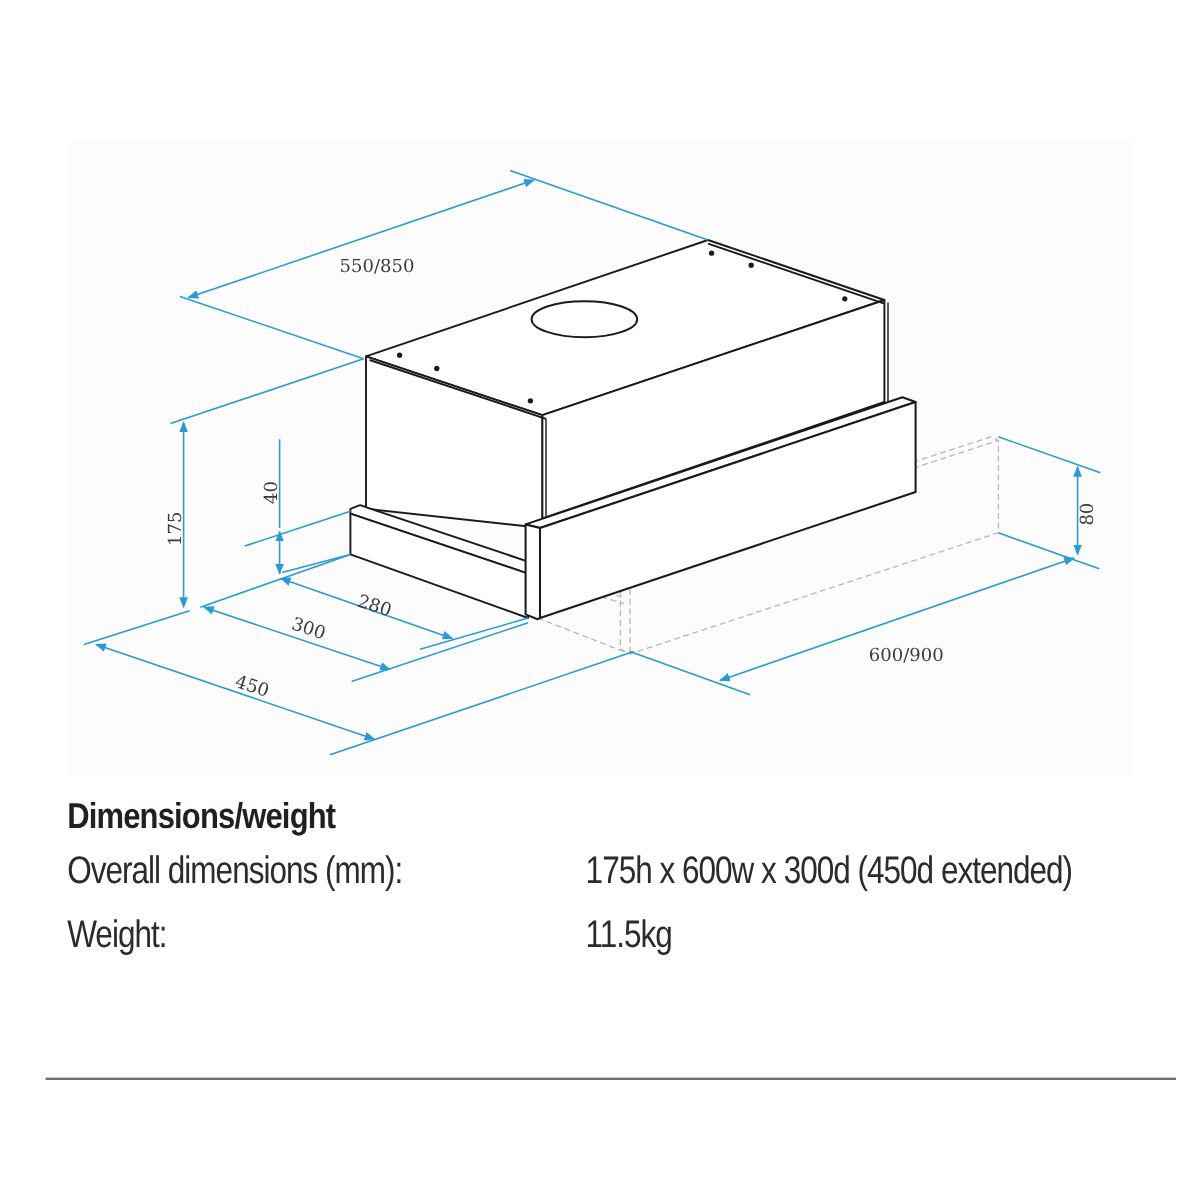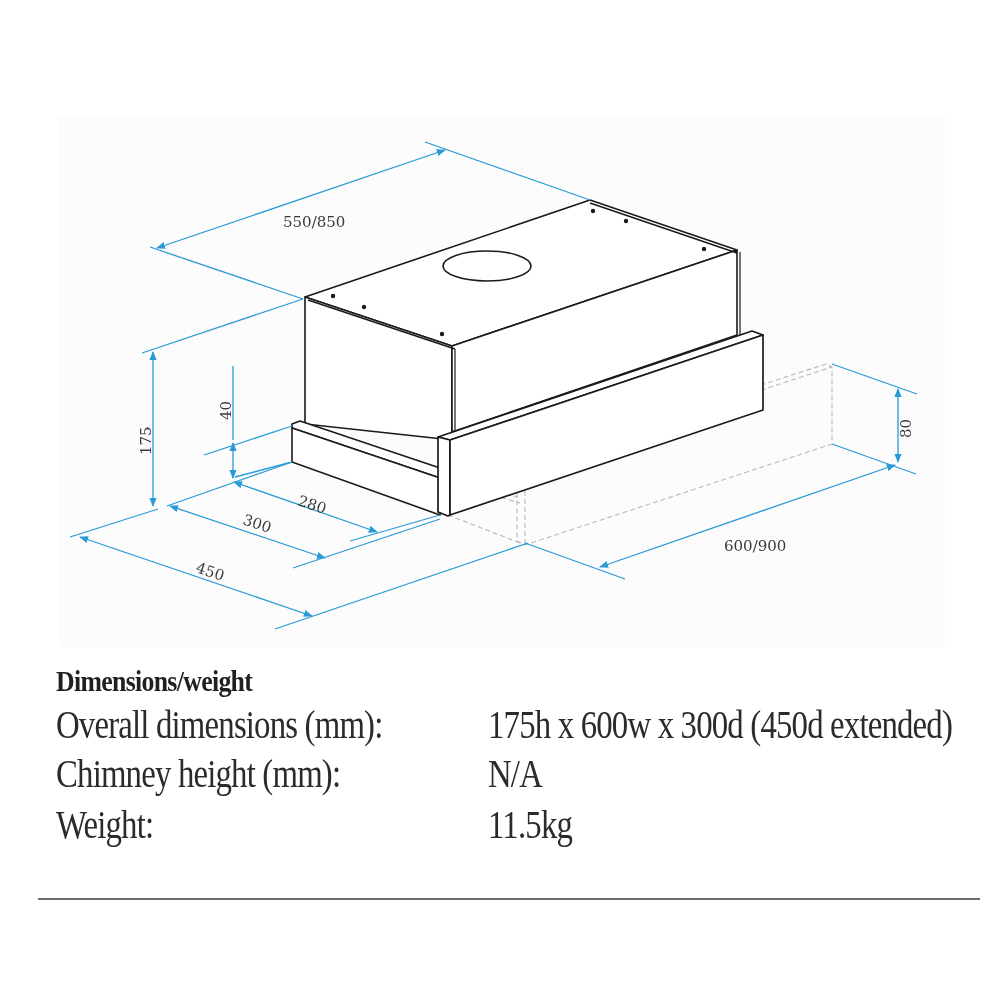--- a/index.html
+++ b/index.html
@@ -1,22 +1,22 @@
 <!DOCTYPE html>
 <html><head>
 <meta charset="utf-8">
 <style>
   html, body { margin: 0; padding: 0; background: #ffffff; }
   body { width: 1000px; height: 1000px; position: relative; overflow: hidden; }
   .diagram-frame { position: absolute; left: 58px; top: 117px; width: 887px; height: 530px; background: #fcfcfc; }
   svg.drawing { position: absolute; left: 0; top: 0; }
   .dim-text { font-family: "DejaVu Serif", "Liberation Serif", serif; font-size: 15px; fill: #3a3a3a; }
-  .specs { position: absolute; left: 56px; top: 657px; width: 924px; font-family: Liberation Serif, serif; color: #231f20; }
+  .specs { position: absolute; left: 56px; top: 657px; width: 924px; font-family: Liberation Sans, sans-serif; color: #231f20; }
   .specs h2 { margin: 0; font-size: 30px; font-weight: bold; letter-spacing: -0.8px; line-height: 48px; transform: scaleX(0.86); transform-origin: left; white-space: nowrap; }
-  .spec-row { position: relative; height: 47px; font-size: 40px; font-weight: normal; letter-spacing: -1px; }
+  .spec-row { position: relative; height: 47px; font-size: 32px; font-weight: normal; letter-spacing: -1px; }
   .spec-row .lbl, .spec-row .val { position: absolute; top: 0; white-space: nowrap; transform: scaleX(0.82); transform-origin: left; line-height: 44px; color: #2b2b2b; }
   .spec-row .lbl { left: 0; }
   .spec-row .val { left: 432px; }
   .spec-row.r1 { top: -2px; }
   .spec-row.r4 { top: 4px; }
   .rule { position: absolute; left: 38px; top: 898px; width: 942px; height: 2px; background: #6d6e71; }
 </style>
 </head>
 <body>
 
@@ -118,23 +118,19 @@
     <text class="dim-text" transform="translate(911,438) rotate(-90)" font-size="17">80</text>
   </g>
 </svg>
 
 <div class="specs">
   <h2>Dimensions/weight</h2>
   <div class="spec-row r1">
     <span class="lbl">Overall dimensions (mm):</span>
     <span class="val">175h x 600w x 300d (450d extended)</span>
   </div>
-  <div class="spec-row r2">
-    <span class="lbl">Chimney height (mm):</span>
-    <span class="val">N/A</span>
-  </div>
   <div class="spec-row r4">
     <span class="lbl">Weight:</span>
     <span class="val">11.5kg</span>
   </div>
 </div>
 
 <div class="rule"></div>
 
 </body></html>

